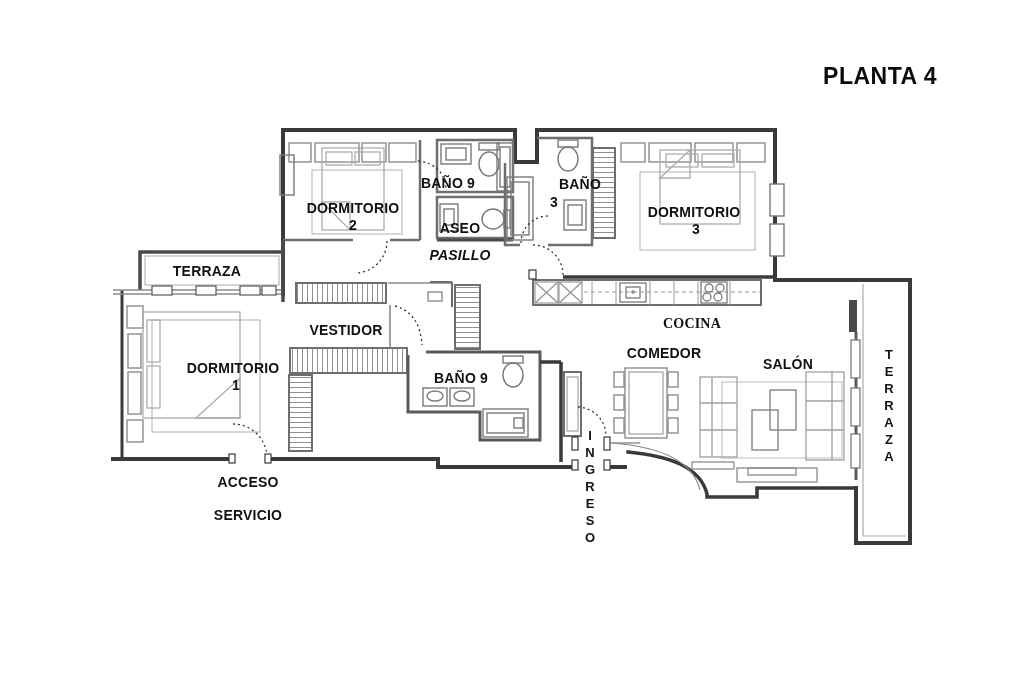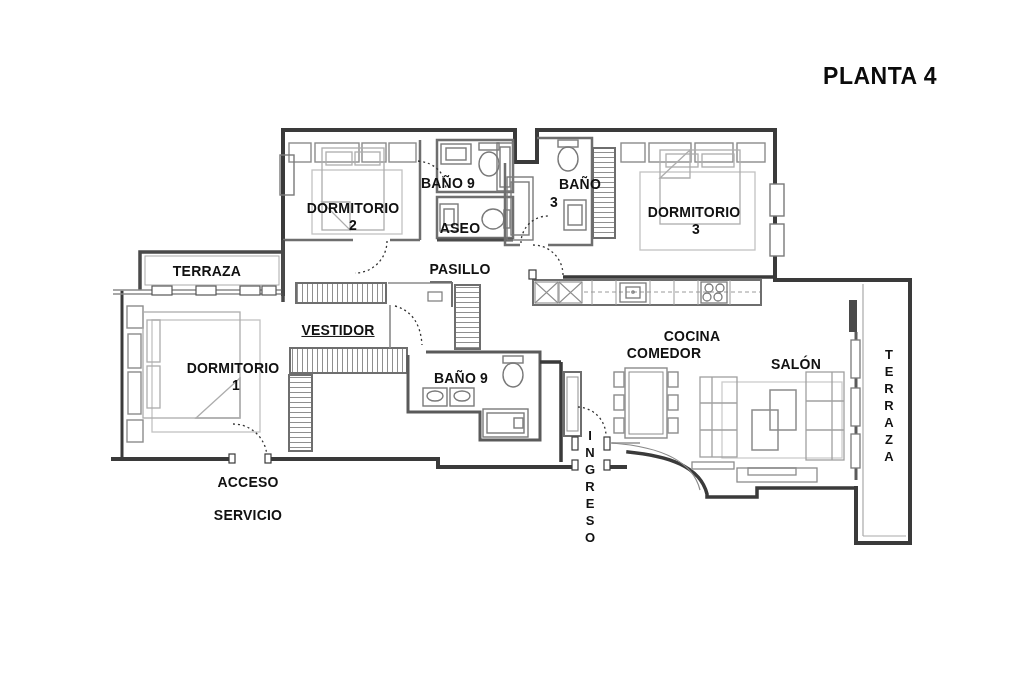--- a/index.html
+++ b/index.html
@@ -285,30 +285,30 @@
 <div class="lbl" style="left:448px;top:183px;">BAÑO 9</div>
 <div class="lbl" style="left:460px;top:221px;margin-top:7px;">ASEO</div>
 
 <div class="lbl" style="left:556px;top:184px;margin-left:24px;">BAÑO</div>
 <div class="lbl" style="left:554px;top:202px;">3</div>
 
 <div class="lbl" style="left:694px;top:212px;">DORMITORIO</div>
 <div class="lbl" style="left:696px;top:229px;">3</div>
 
 <div class="lbl" style="left:207px;top:271px;">TERRAZA</div>
-<div class="lbl" style="left:460px;top:269px;">PASILLO</div>
-<div class="lbl" style="left:338px;top:330px;text-decoration:underline;">VESTIDOR</div>
+<div class="lbl" style="left:460px;top:255px;font-style:italic;">PASILLO</div>
+<div class="lbl" style="left:346px;top:330px;">VESTIDOR</div>
 
 <div class="lbl" style="left:233px;top:368px;">DORMITORIO</div>
 <div class="lbl" style="left:236px;top:385px;">1</div>
 
 <div class="lbl" style="left:461px;top:378px;">BAÑO 9</div>
-<div class="lbl" style="left:692px;top:336px;">COCINA</div>
+<div class="lbl" style="left:692px;top:324px;font-family:Liberation Serif, serif;">COCINA</div>
 <div class="lbl" style="left:664px;top:353px;">COMEDOR</div>
-<div class="lbl" style="left:788px;top:364px;margin-left:8px;">SALÓN</div>
+<div class="lbl" style="left:788px;top:364px;">SALÓN</div>
 
 <div class="lbl" style="left:248px;top:482px;">ACCESO</div>
 <div class="lbl" style="left:248px;top:499px;margin-top:16px;">SERVICIO</div>
 
 <div class="vlabel" style="left:590px;top:428px;">INGRESO</div>
 <div class="vlabel" style="left:889px;top:347px;">TERRAZA</div>
 
 </div>
 
 </body></html>

